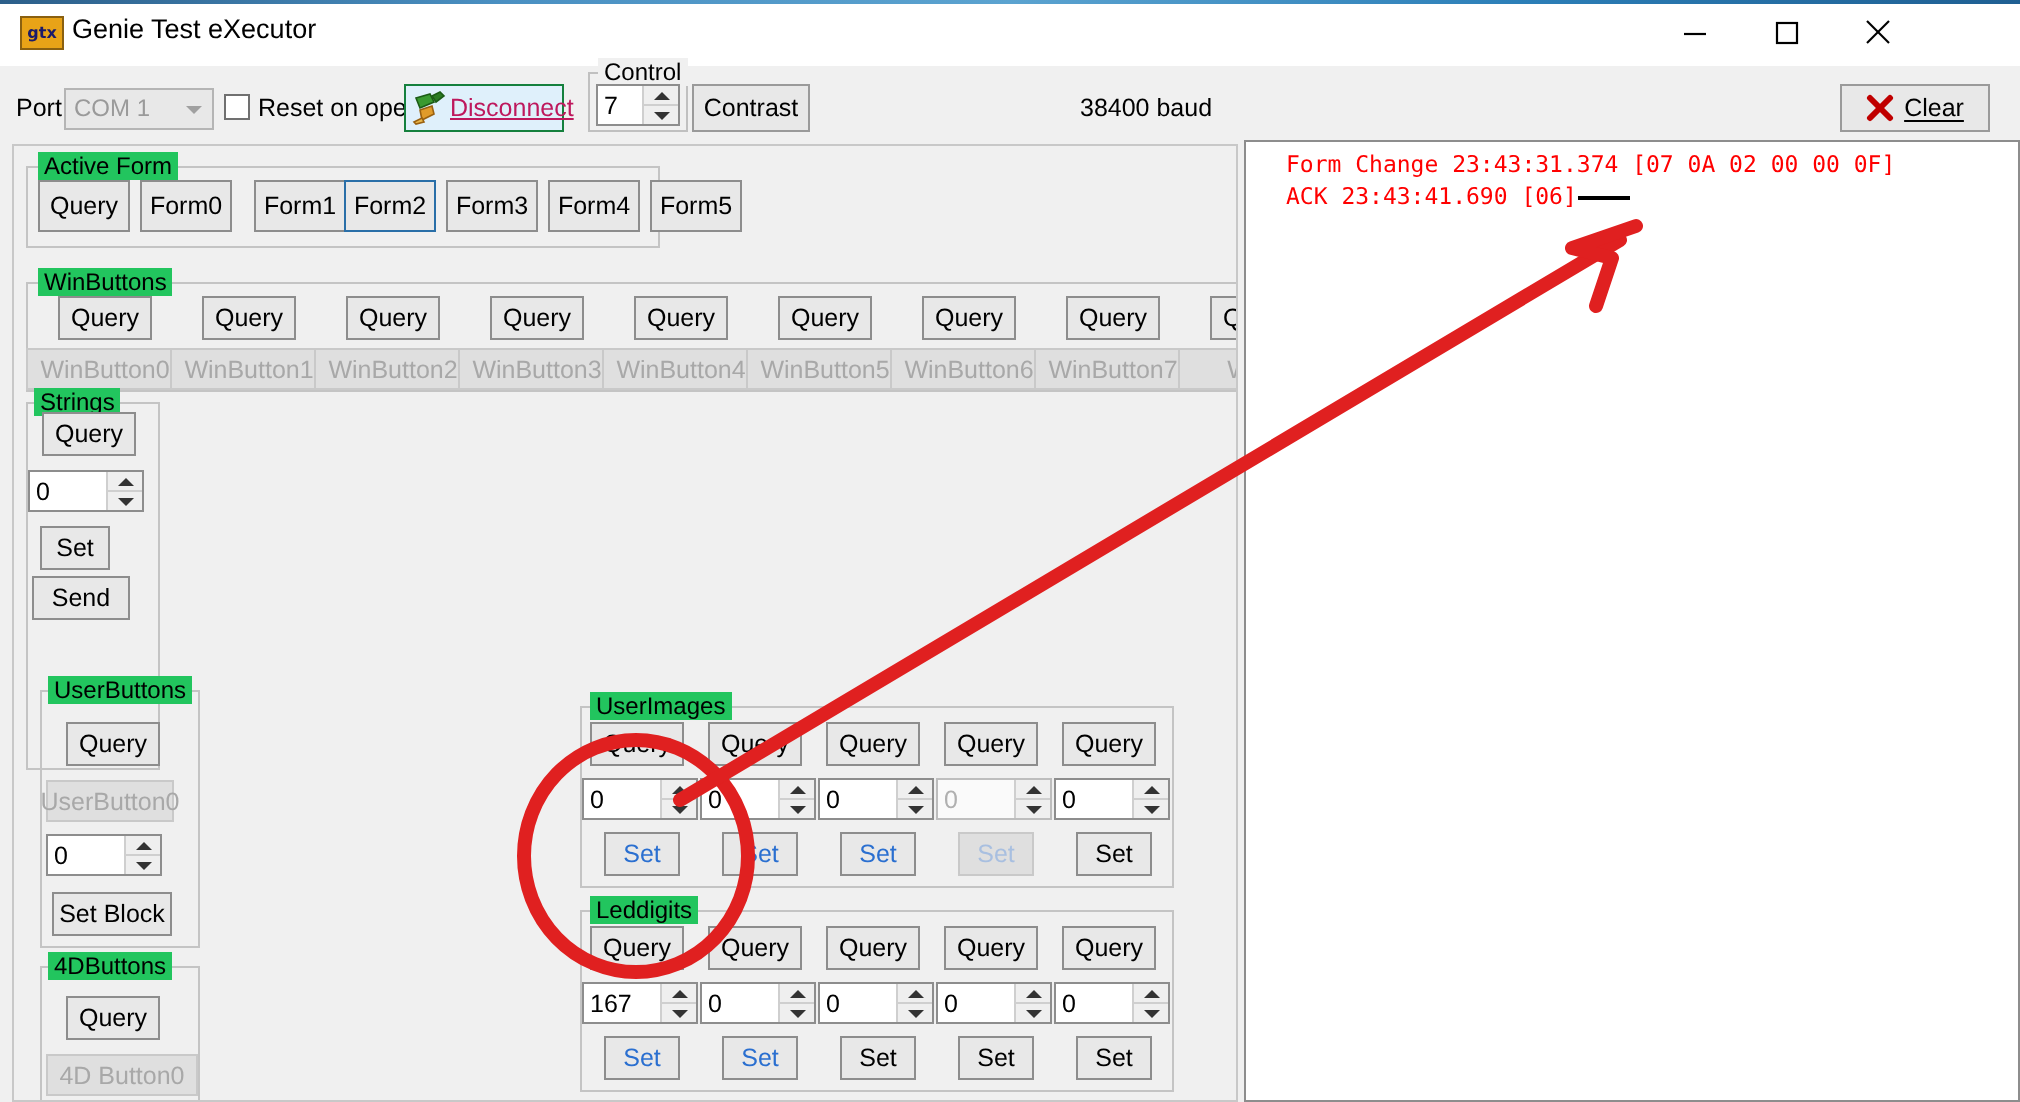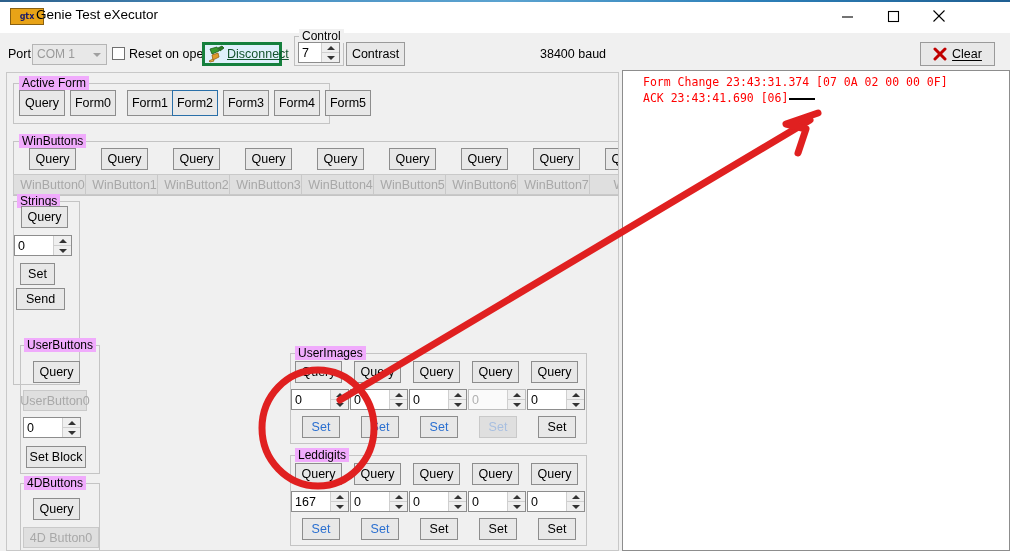--- a/index.html
+++ b/index.html
@@ -19,21 +19,21 @@
   .titlebar {
     position: absolute; left: 0; top: 0; width: 1010px; height: 33px;
     background: #ffffff;
     border-bottom: 1px solid #ffffff;
   }
   .title-accent {
     position: absolute; left: 0; top: 0; width: 1010px; height: 2px;
     background: linear-gradient(90deg,#2c5f8a 0%, #4a90c2 25%, #5ba3d0 50%, #2c7fb8 75%, #1f5f92 100%);
   }
   .app-icon {
-    position: absolute; left: 10px; top: 8px; width: 34px; height: 17px;
+    position: absolute; left: 10px; top: 8px; width: 22px; height: 17px;
     background: #e8a317;
     border: 1px solid #8a6010;
     box-sizing: border-box;
     font-size: 8px; line-height: 15px; text-align: center;
     color: #1a1a6a; font-weight: bold;
     font-family: "DejaVu Sans", sans-serif;
     overflow: hidden;
   }
   .app-title {
     position: absolute; left: 36px; top: 7px;
@@ -71,22 +71,22 @@
     position: absolute; left: 112px; top: 47px; font-size: 12.5px; color: #000;
     white-space: nowrap;
   }
   .cbbox {
     display: inline-block; width: 13px; height: 13px;
     border: 1px solid #707070; background: #fff; box-sizing: border-box;
     vertical-align: -2px; margin-right: 4px;
   }
   .disconnect-btn {
     position: absolute; left: 202px; top: 42px; width: 80px; height: 24px;
-    background: #dff0fb; border: 3px solid #15803d; box-sizing: border-box;
-    font-size: 12.5px; color: #14532d;
+    background: #dff0fb; border: 1px solid #15803d; box-sizing: border-box;
+    font-size: 12.5px; color: #be185d;
     display: flex; align-items: center; padding-left: 2px;
   }
   .disconnect-btn .dtext { text-decoration: underline; text-decoration-skip-ink: none; }
 
   .grp-control {
     position: absolute; left: 294px; top: 36px; width: 50px; height: 30px;
     border: 1px solid #c0c0c0; box-sizing: border-box;
   }
   .grp-control-label {
     position: absolute; left: 299px; top: 29px; background: #f0f0f0;
@@ -135,21 +135,21 @@
     position: absolute; left: 6px; top: 72px; width: 613px; height: 479px;
     background: #f0f0f0; border: 1px solid #c8c8c8; box-sizing: border-box;
     overflow: hidden;
   }
 
   .groupbox {
     position: absolute; border: 1px solid #c4c4c4; box-sizing: border-box;
     background: transparent;
   }
   .gb-label {
-    position: absolute; background: #f0abfc; padding: 0 3px;
+    position: absolute; background: #22c55e; padding: 0 3px;
     font-size: 12px; color: #000; white-space: nowrap;
   }
 
   .btn {
     position: absolute; background: #e8e8e8; border: 1px solid #8d8d8d;
     box-sizing: border-box; font-size: 12.5px; color: #000;
     display: flex; align-items: center; justify-content: center;
     white-space: nowrap;
   }
   .btn.focused { border: 1px solid #2a6fa8; background: #e8e8e8; }

